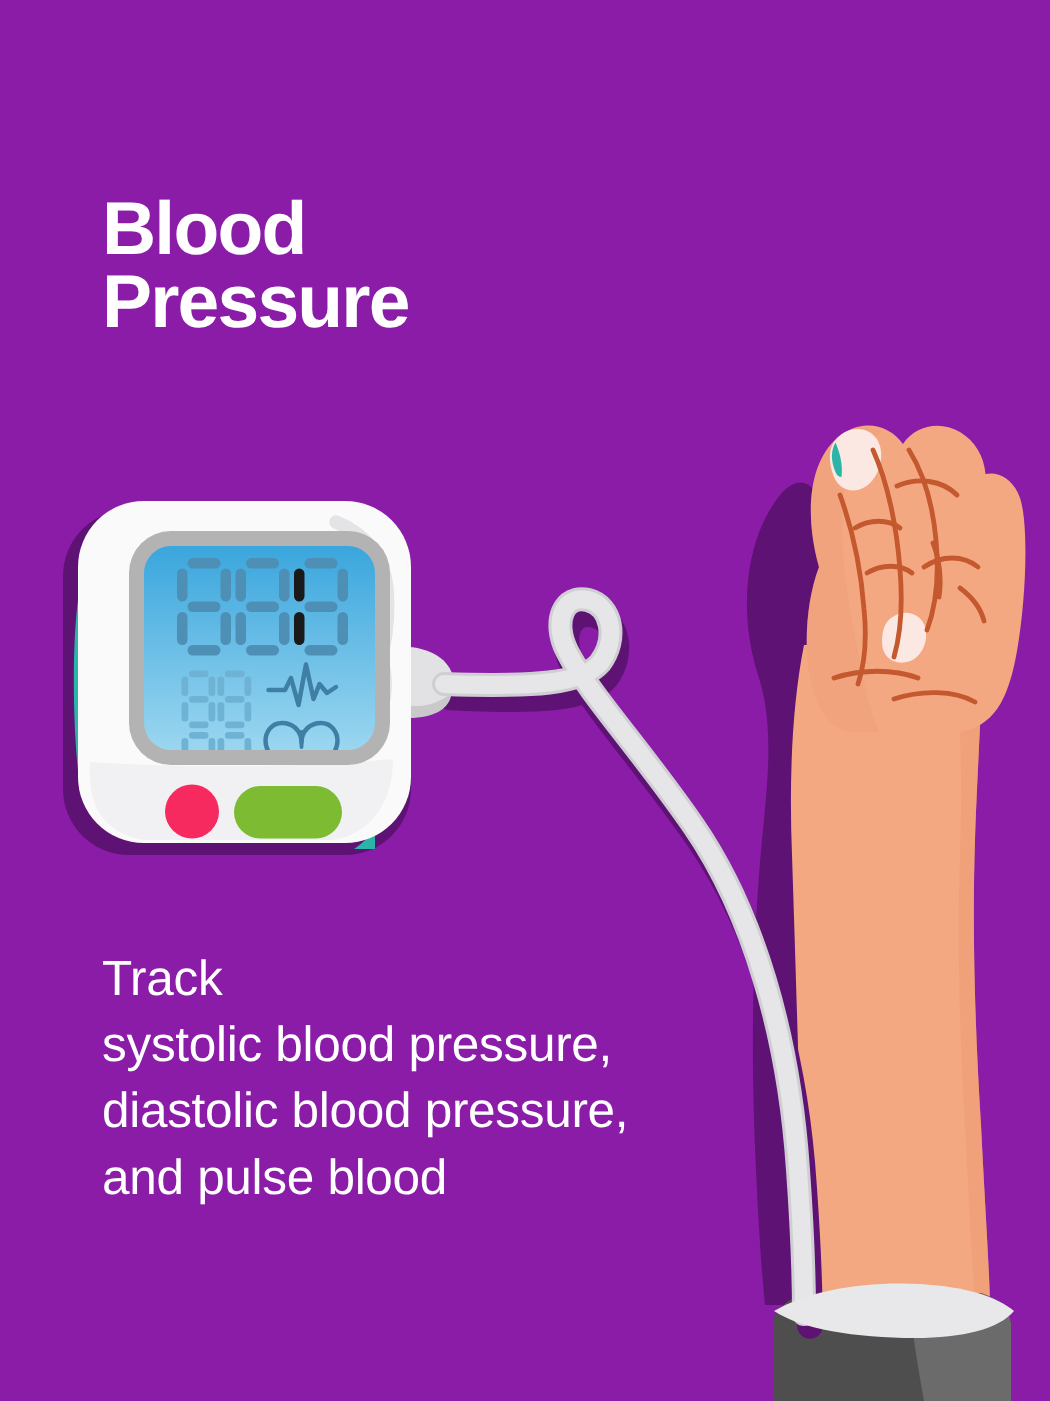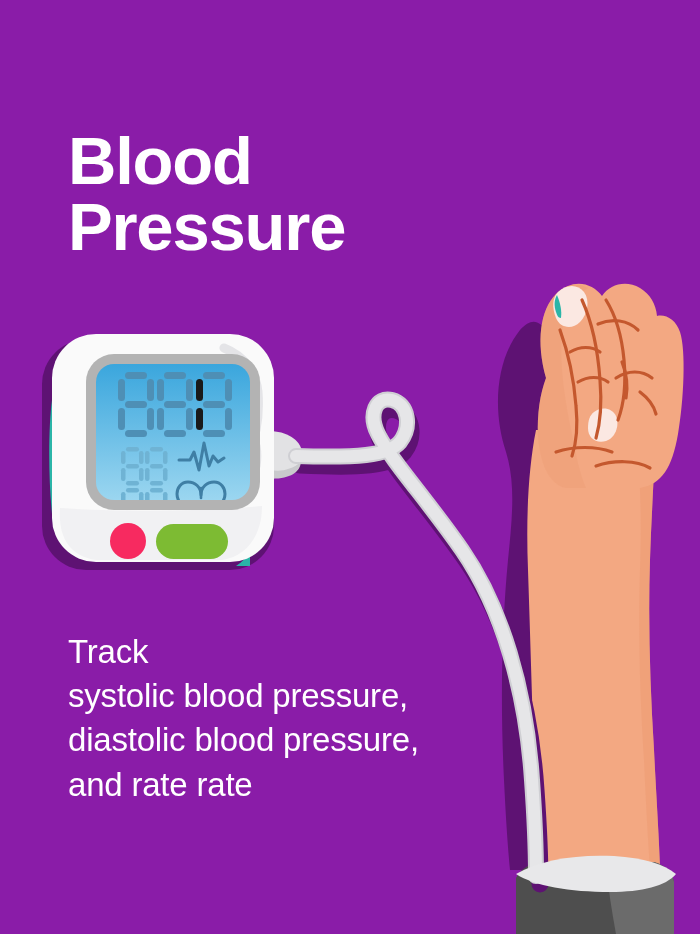--- a/index.html
+++ b/index.html
@@ -9,21 +9,21 @@
     background:#8A1CA8;
   }
   #poster{
     position:relative;width:700px;height:934px;overflow:hidden;
     background:#8A1CA8;
   }
   
   #title{
     position:absolute;left:68px;top:128px;
     color:#FFFFFF;font-weight:bold;
-    font-size:67px;line-height:0.98;
+    font-size:50px;line-height:0.98;
     letter-spacing:-1.2px;
     z-index:30;
     white-space:pre-line;
   }
   #subtitle{
     position:absolute;left:68px;top:630px;
     color:#FFFFFF;font-weight:300;
     font-size:33px;line-height:1.34;
     letter-spacing:-0.2px;
     z-index:12;
@@ -113,21 +113,21 @@
       <path d="M606,864 L654,862 C666,866 672,872 674,882 L674,934 L616,934
                C612,912 608,888 606,864 Z" fill="#6B6B6B"></path>
     </g>
   </svg>
 
   <div id="title">Blood
 Pressure</div>
   <div id="subtitle">Track
 systolic blood pressure,
 diastolic blood pressure,
-and rate rate</div>
+and pulse blood</div>
 
   <svg class="art" id="art-front" viewBox="0 0 700 934">
 
     <g>
       <path d="M300,465 C360,468 392,466 404,452 C416,436 412,414 396,410
                C380,406 372,424 382,444 C396,472 430,508 466,560
                C506,618 530,700 536,790 C540,846 540,874 540,884" fill="none" stroke="#5E1273" stroke-width="17" stroke-linecap="round"></path>
     </g>
 
     <g>

